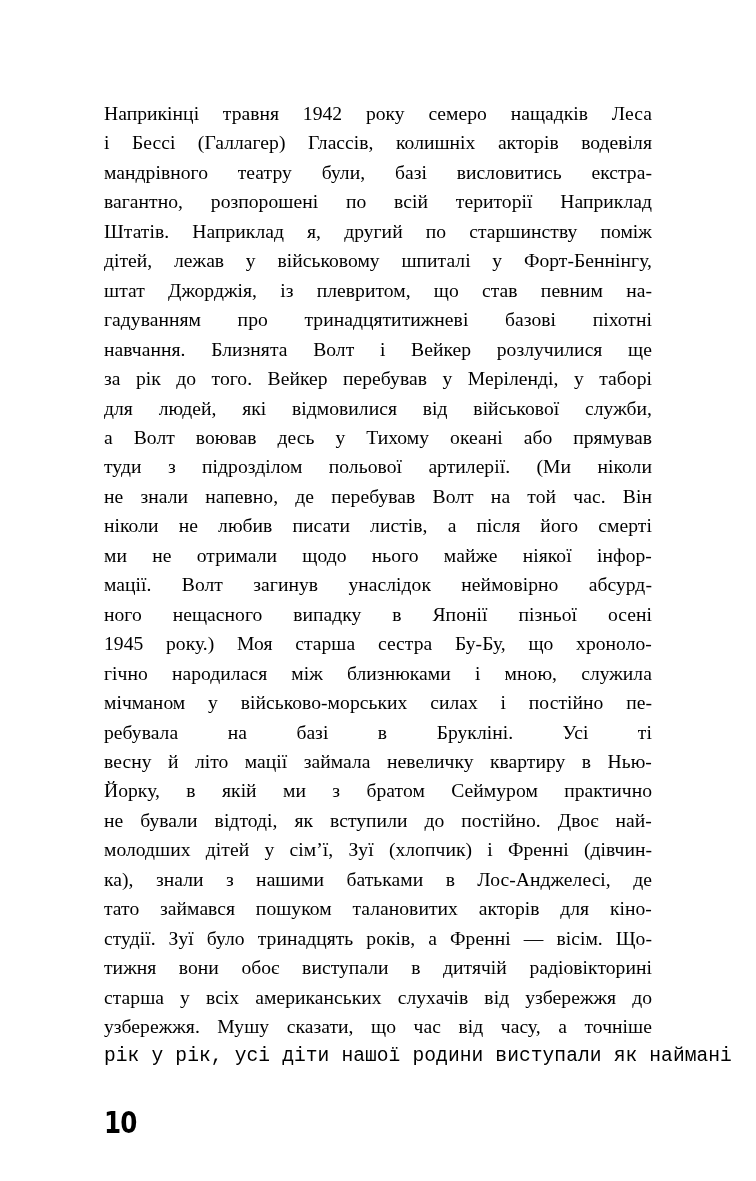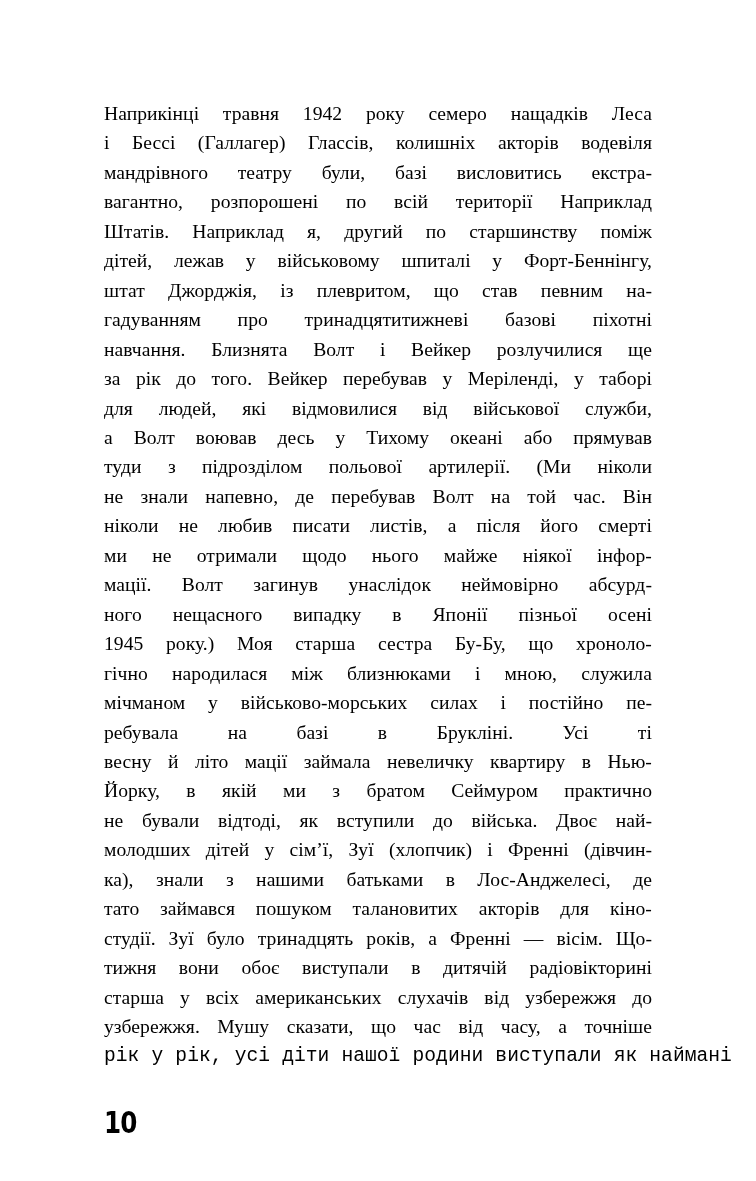--- a/index.html
+++ b/index.html
@@ -305,21 +305,21 @@
           <span class="w">Сеймуром</span>
           <span class="w">практично</span>
         </div>
         <div class="just-line">
           <span class="w">не</span>
           <span class="w">бували</span>
           <span class="w">відтоді,</span>
           <span class="w">як</span>
           <span class="w">вступили</span>
           <span class="w">до</span>
-          <span class="w">війська.</span>
+          <span class="w">постійно.</span>
           <span class="w">Двоє</span>
           <span class="w">най-</span>
         </div>
         <div class="just-line">
           <span class="w">молодших</span>
           <span class="w">дітей</span>
           <span class="w">у</span>
           <span class="w">сім’ї,</span>
           <span class="w">Зуї</span>
           <span class="w">(хлопчик)</span>

